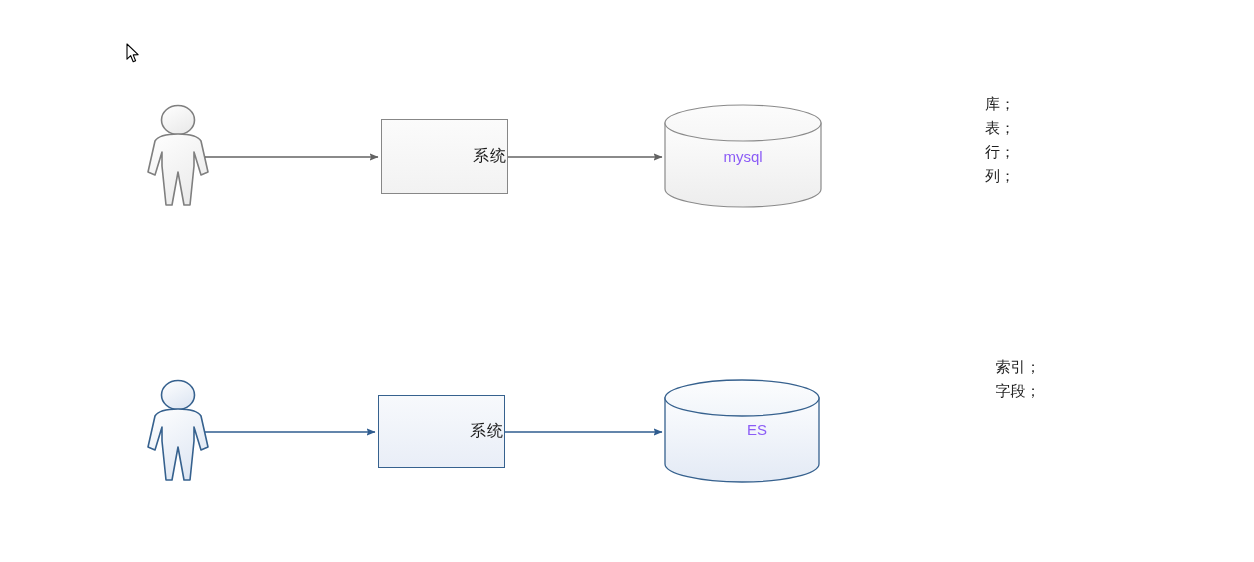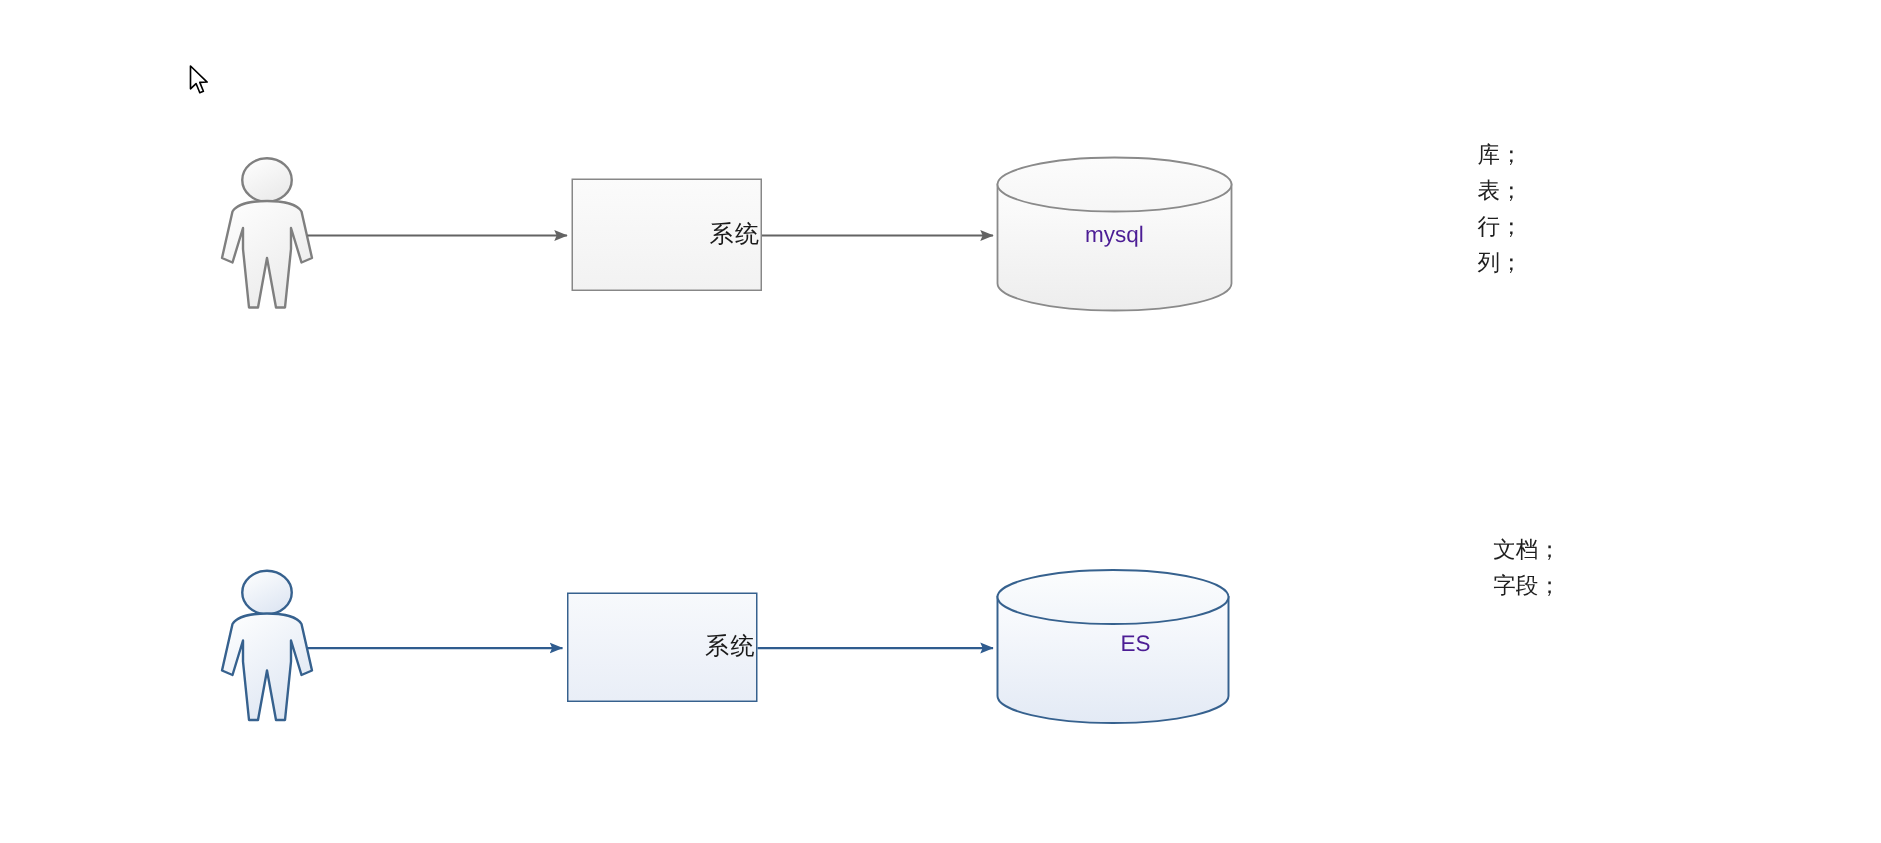--- a/index.html
+++ b/index.html
@@ -48,21 +48,21 @@
     background: linear-gradient(to bottom, #f7f9fc 0%, #e9eef7 100%);
     color: #1a1a1a;
   }
   #box-system-top { left: 381px; top: 119px; width: 127px; height: 75px; }
   #box-system-bottom { left: 378px; top: 395px; width: 127px; height: 73px; }
 
   
   .cyl-label {
     position: absolute;
     font-size: 15px;
-    color: #4c1d95;
+    color: #8b5cf6;
     text-align: center;
     white-space: nowrap;
   }
   #label-mysql { left: 665px; top: 148px; width: 156px; }
   #label-es { left: 665px; top: 421px; width: 184px; }
 
   
   .note-block {
     position: absolute;
     font-size: 15px;
@@ -199,21 +199,21 @@
   <div id="label-es" class="cyl-label">ES</div>
 
   <div id="note-mysql" class="note-block">
     <span class="note-line">库；</span>
     <span class="note-line">表；</span>
     <span class="note-line">行；</span>
     <span class="note-line">列；</span>
   </div>
 
   <div id="note-es" class="note-block">
-    <span class="note-line">文档；</span>
+    <span class="note-line">索引；</span>
     <span class="note-line">字段；</span>
   </div>
 
   <svg id="mouse-cursor" viewBox="0 0 16 22">
     <path d="M1,1 L1,16.2 L4.7,12.7 L7.2,18.8 L9.6,17.8 L7.2,11.9 L12.1,11.7 Z" fill="#ffffff" stroke="#000000" stroke-width="1.1" stroke-linejoin="round"></path>
   </svg>
 
 </div>
 
 </body></html>

